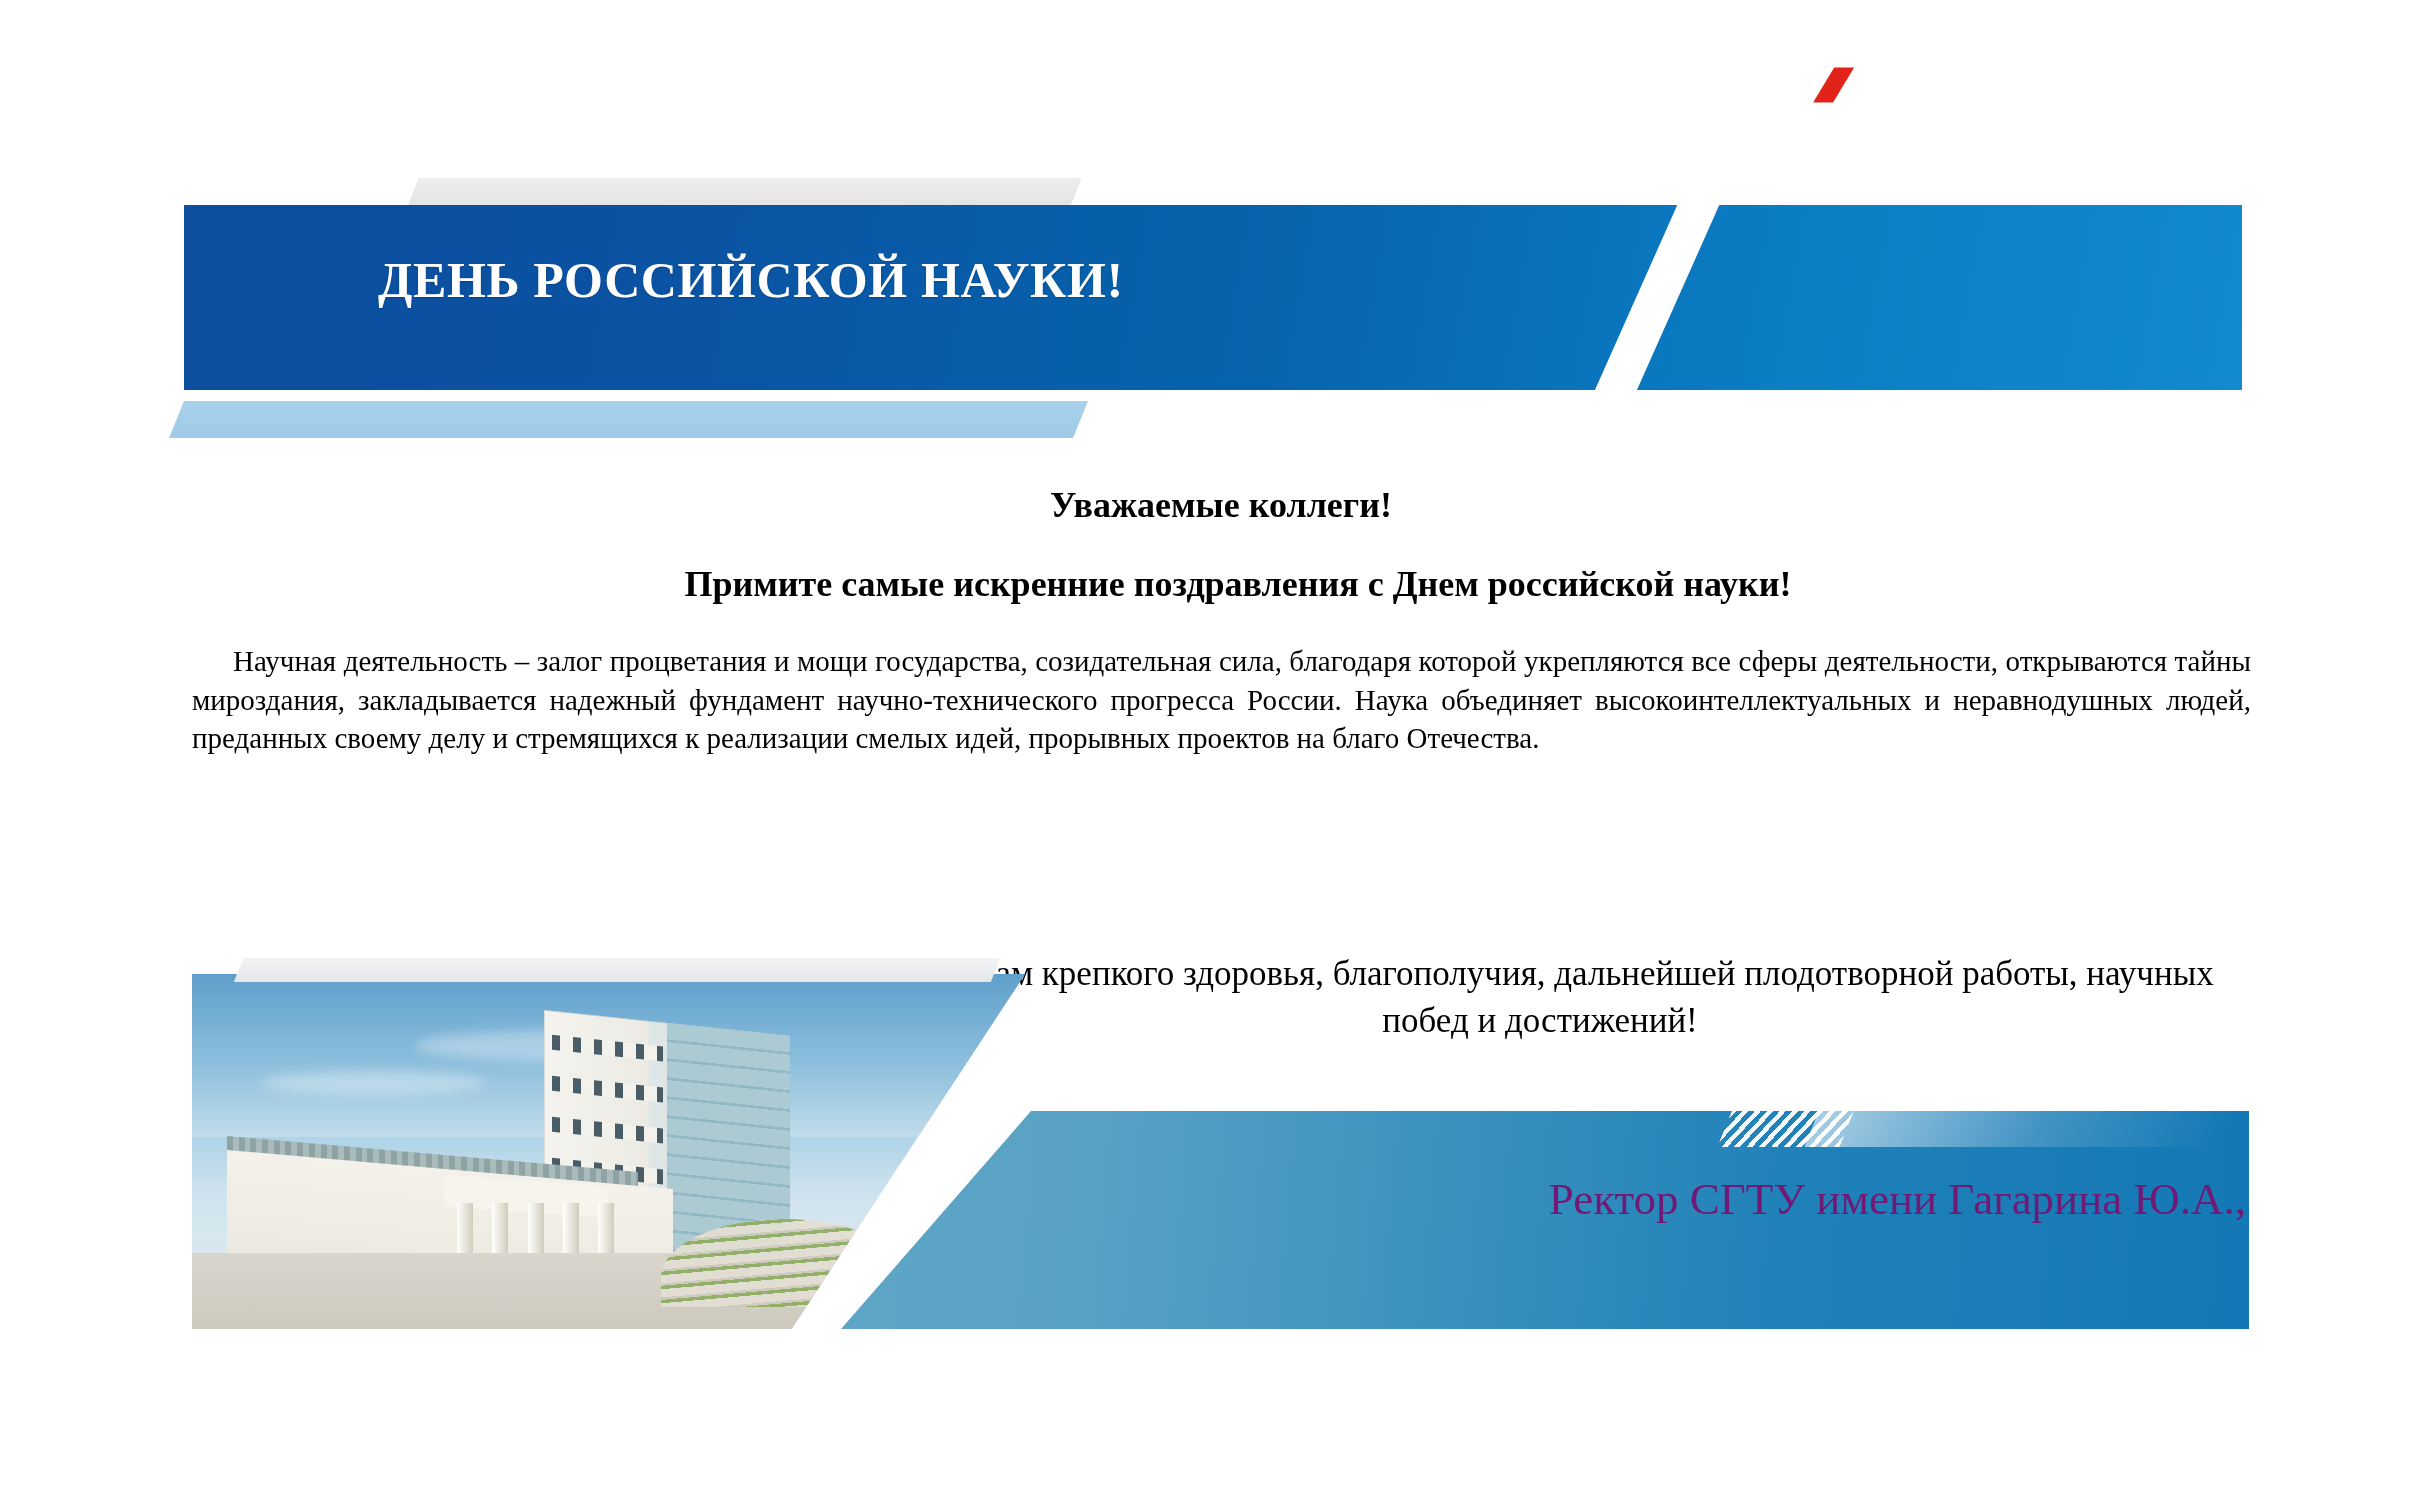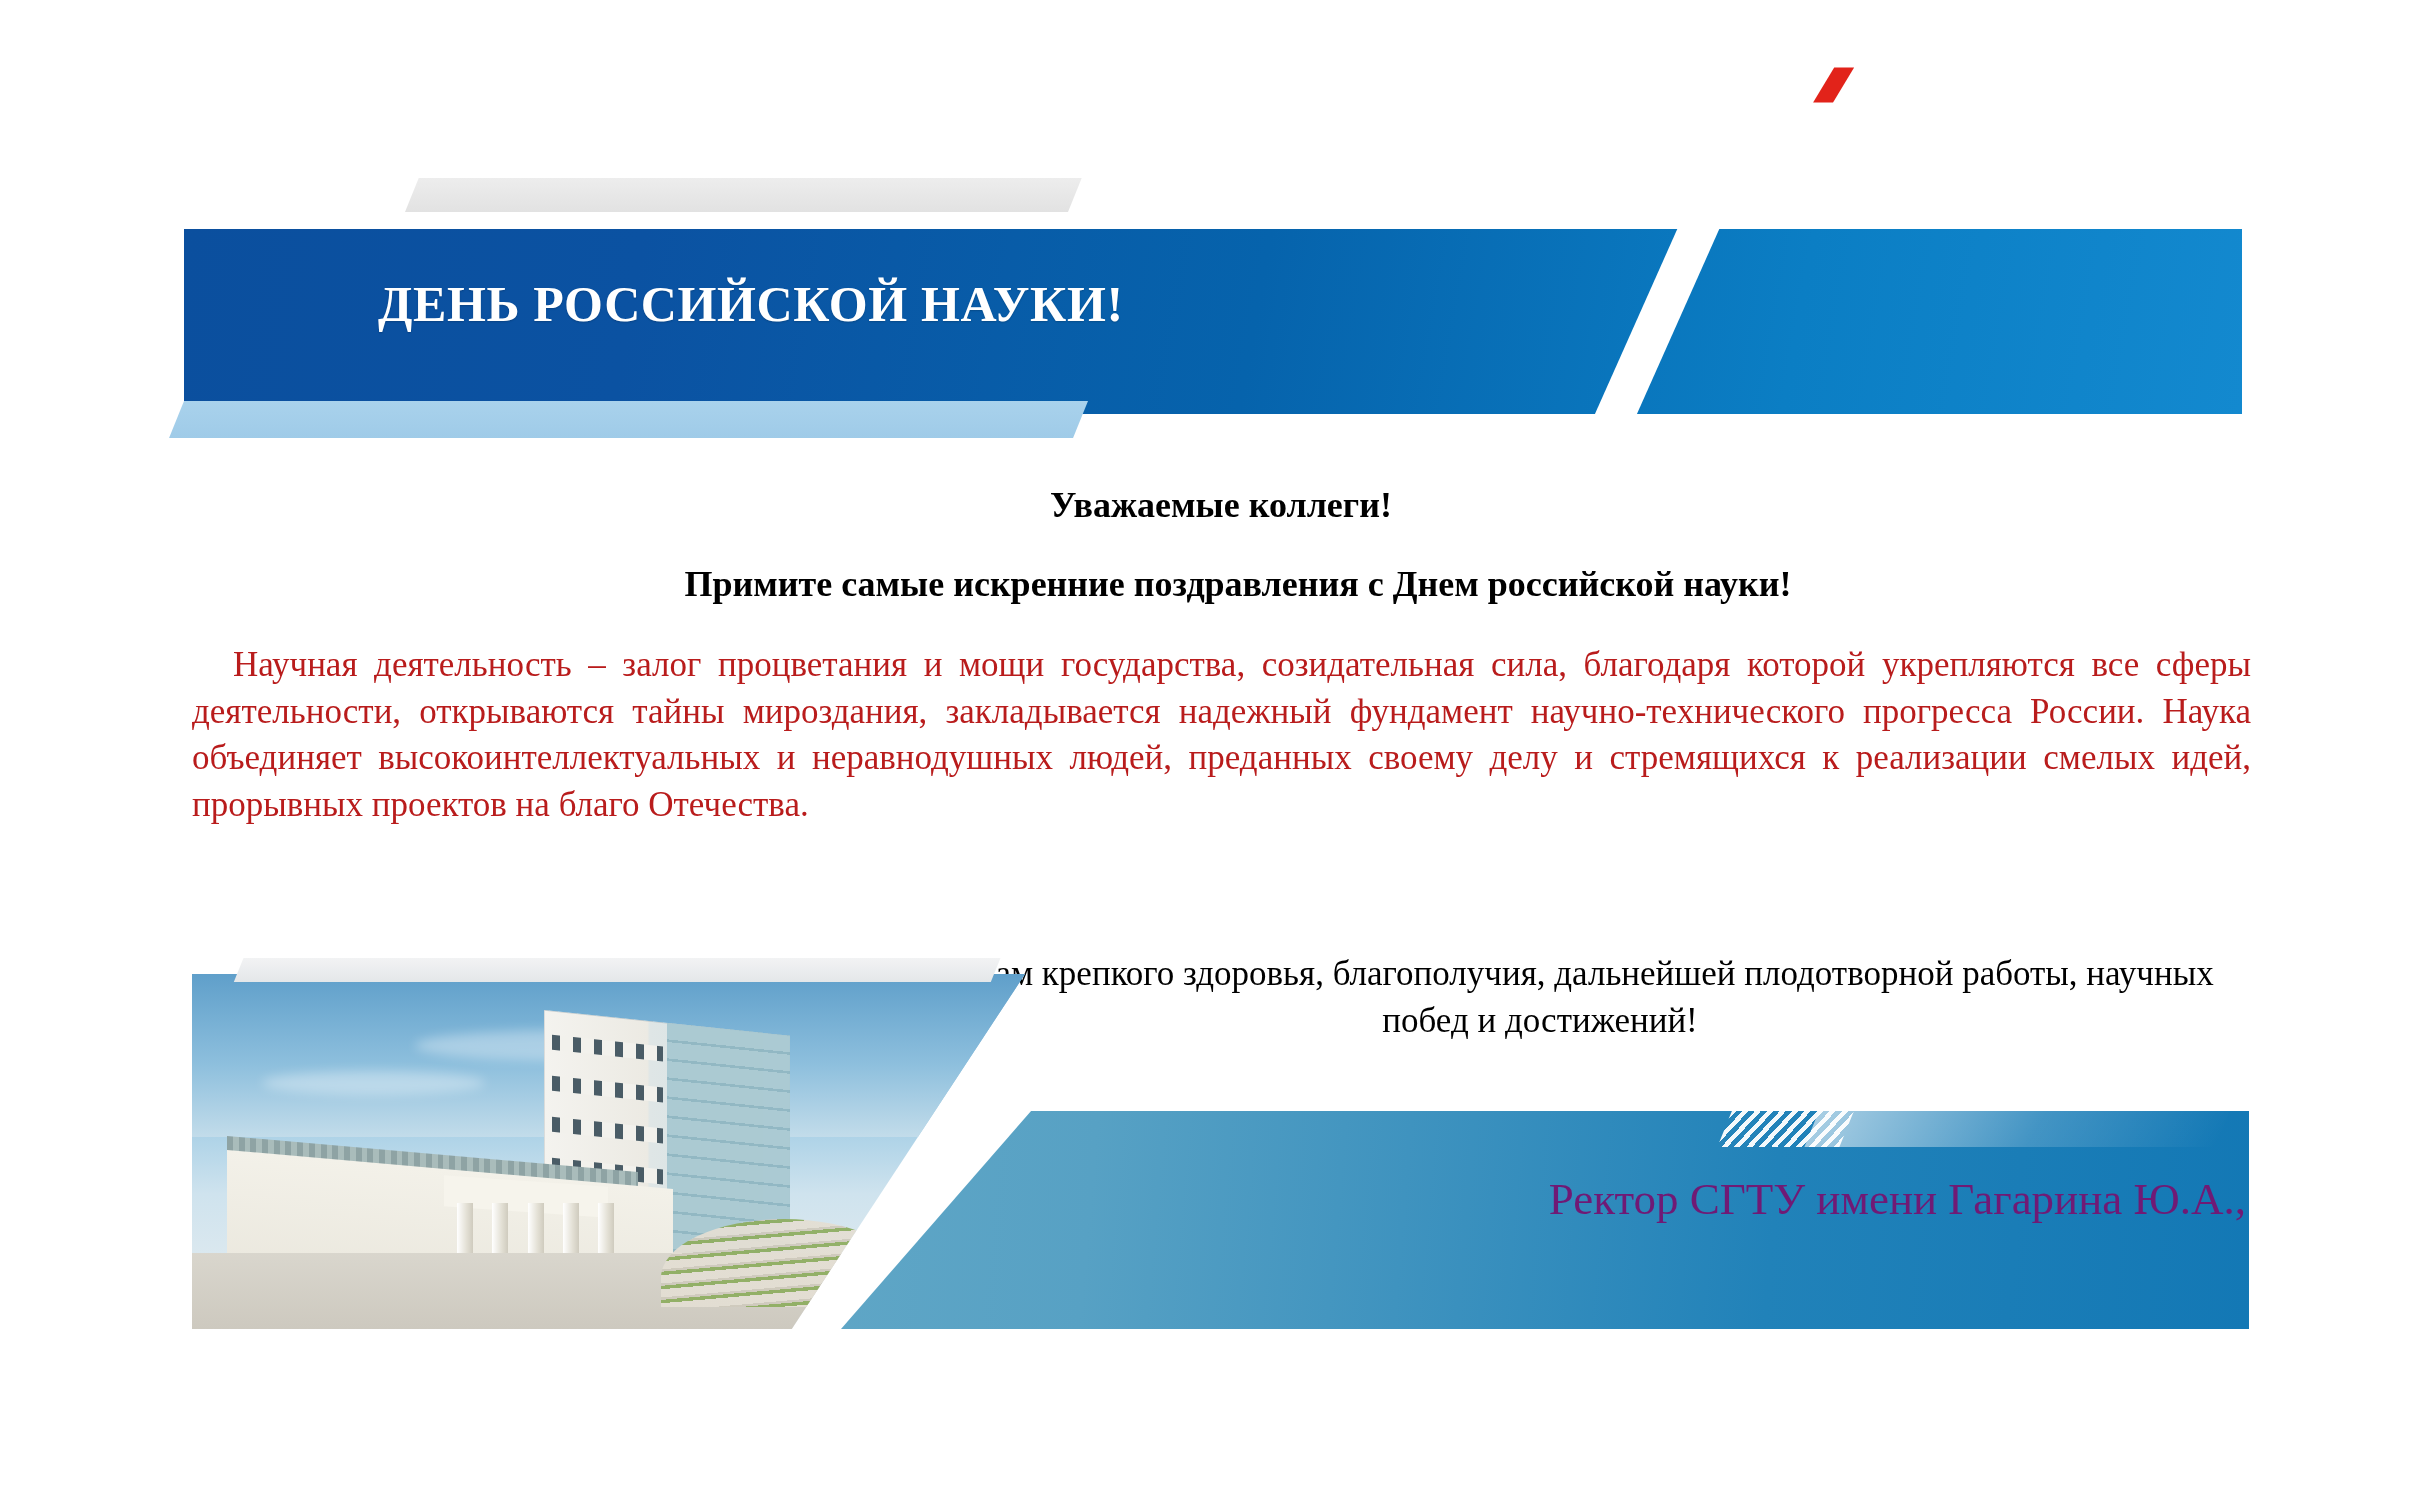--- a/index.html
+++ b/index.html
@@ -15,21 +15,20 @@
   .deco-gray-top{
     position:absolute;left:405px;top:178px;width:663px;height:34px;
     background:linear-gradient(180deg,#ededed 0%,#e2e2e2 100%);
     transform:skewX(-22deg);transform-origin:bottom left;
   }
 
   .header-banner{
     position:absolute;left:184px;top:205px;width:2058px;height:185px;
     background:linear-gradient(100deg,#0b4f9e 0%,#0b52a2 22%,#0663ac 52%,#0b7ec4 78%,#1389cf 100%);
     overflow:hidden;
-    margin-top:24px;
   }
   .header-banner .slash{
     position:absolute;top:-17.6px;left:1449px;width:42px;height:235px;
     background:#ffffff;transform:skewX(-24deg);
   }
   .header-title{
     position:absolute;left:194px;top:46px;
     color:#ffffff;font-size:50px;font-weight:bold;letter-spacing:0.6px;
     font-family:"Liberation Serif", serif;white-space:nowrap;
     text-shadow:0 1.2px 1.8px rgba(0,0,0,.18);
@@ -55,21 +54,21 @@
   .greeting{
     position:absolute;left:0;top:484px;width:2426px;text-align:center;
     font-size:36px;font-weight:bold;color:#000000;
   }
   .congrats{
     position:absolute;left:0;top:563px;width:2426px;text-align:center;
     font-size:36px;font-weight:bold;color:#000000;padding-left:17px;
   }
   .para{
     position:absolute;left:184px;top:642px;width:2059px;
-    font-size:35px;line-height:1.33;color:#b91c1c;
+    font-size:29px;line-height:1.33;color:#000000;
     text-align:justify;text-indent:41px;
   }
   .wish{
     position:absolute;left:816px;top:951px;width:1432px;
     font-size:35px;line-height:1.33;color:#000000;text-align:center;
   }
 
   
   .photo{
     position:absolute;left:184px;top:974px;width:833px;height:355px;

